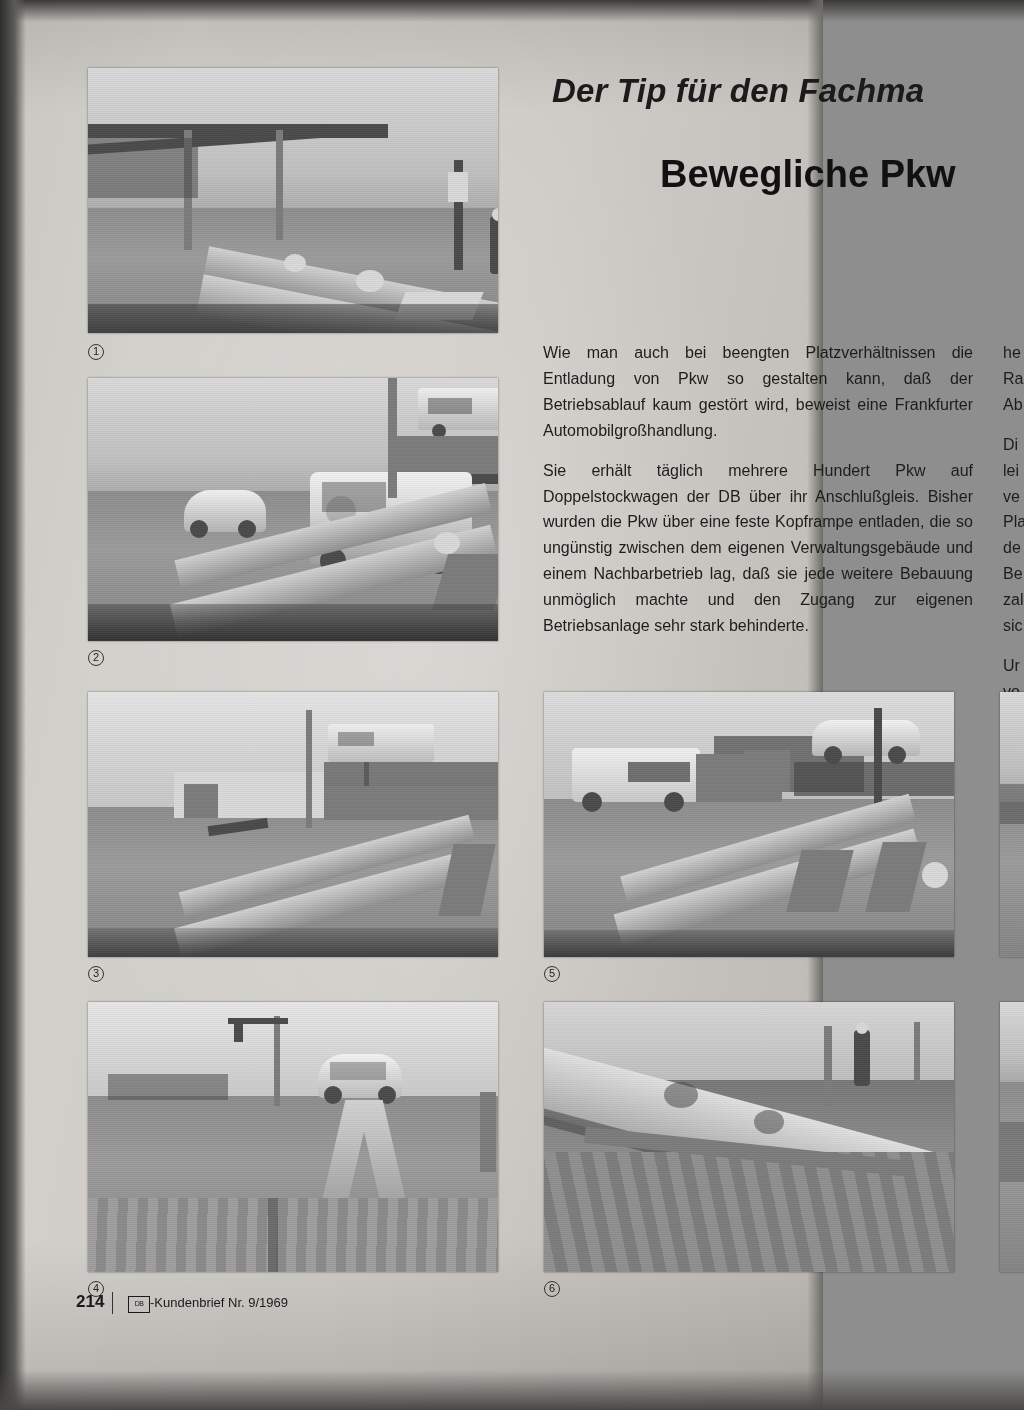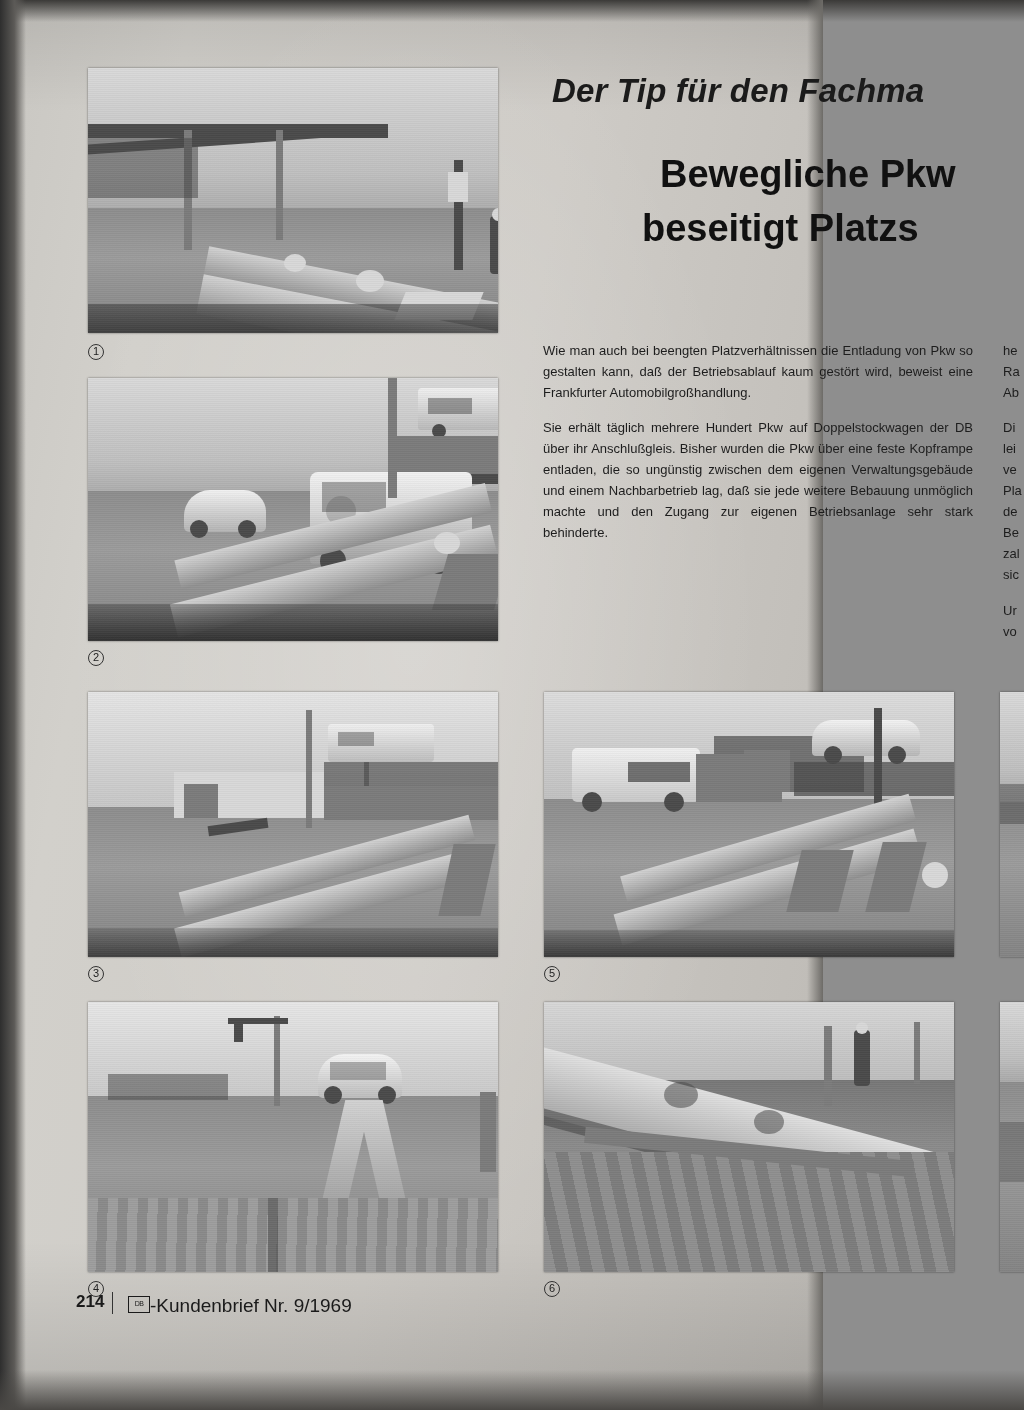--- a/index.html
+++ b/index.html
@@ -68,21 +68,21 @@
     font-weight: bold;
     color: #111;
     line-height: 1.42;
     white-space: nowrap;
   }
   .headline .l2 { display:block; margin-left: -18px; }
 
   
   .col {
     position: absolute;
-    font-size: 13px;
+    font-size: 16px;
     line-height: 1.62;
     color: #1d1d1d;
     text-align: justify;
     font-family: "Liberation Sans", sans-serif;
   }
   .col p { margin: 0 0 14px 0; }
   #col-main { left: 543px; top: 340px; width: 430px; }
   #col-side { left: 1003px; top: 340px; width: 120px; }
 
   
@@ -150,21 +150,21 @@
     text-align: center;
     line-height: 13px;
     letter-spacing: -0.5px;
     font-family: "Liberation Sans", sans-serif;
     overflow: hidden;
   }
   .footer-text {
     position: absolute;
     left: 150px;
     top: 1295px;
-    font-size: 19px;
+    font-size: 13px;
     color: #1a1a1a;
   }
 
   
   .ramp {
     background: linear-gradient(180deg,#d2d2d2 0%, #b4b4b4 45%, #8f8f8f 100%);
   }
   .dark { background: #4a4a4a; }
   .mid  { background: #7b7b7b; }
   .light{ background: #d8d8d8; }
@@ -177,21 +177,20 @@
 <div id="page">
 
   <div class="edge top"></div>
   <div class="edge left"></div>
   <div class="edge right"></div>
   <div class="edge bottom"></div>
 
   <div class="kicker">Der Tip für den Fachma</div>
   <div class="headline">
     <span>Bewegliche Pkw</span>
-    <span class="l2">beseitigt Platzs</span>
   </div>
 
   <div class="col" id="col-main">
     <p>Wie man auch bei beengten Platzverhältnissen die Entladung von Pkw so gestalten kann, daß der Betriebsablauf kaum gestört wird, beweist eine Frankfurter Automobilgroßhandlung.</p>
     <p>Sie erhält täglich mehrere Hundert Pkw auf Doppelstockwagen der DB über ihr Anschlußgleis. Bisher wurden die Pkw über eine feste Kopframpe entladen, die so ungünstig zwischen dem eigenen Verwaltungsgebäude und einem Nachbarbetrieb lag, daß sie jede weitere Bebauung unmöglich machte und den Zugang zur eigenen Betriebsanlage sehr stark behinderte.</p>
   </div>
 
   <div class="col" id="col-side">
     <p>
       <span>he</span><br>

